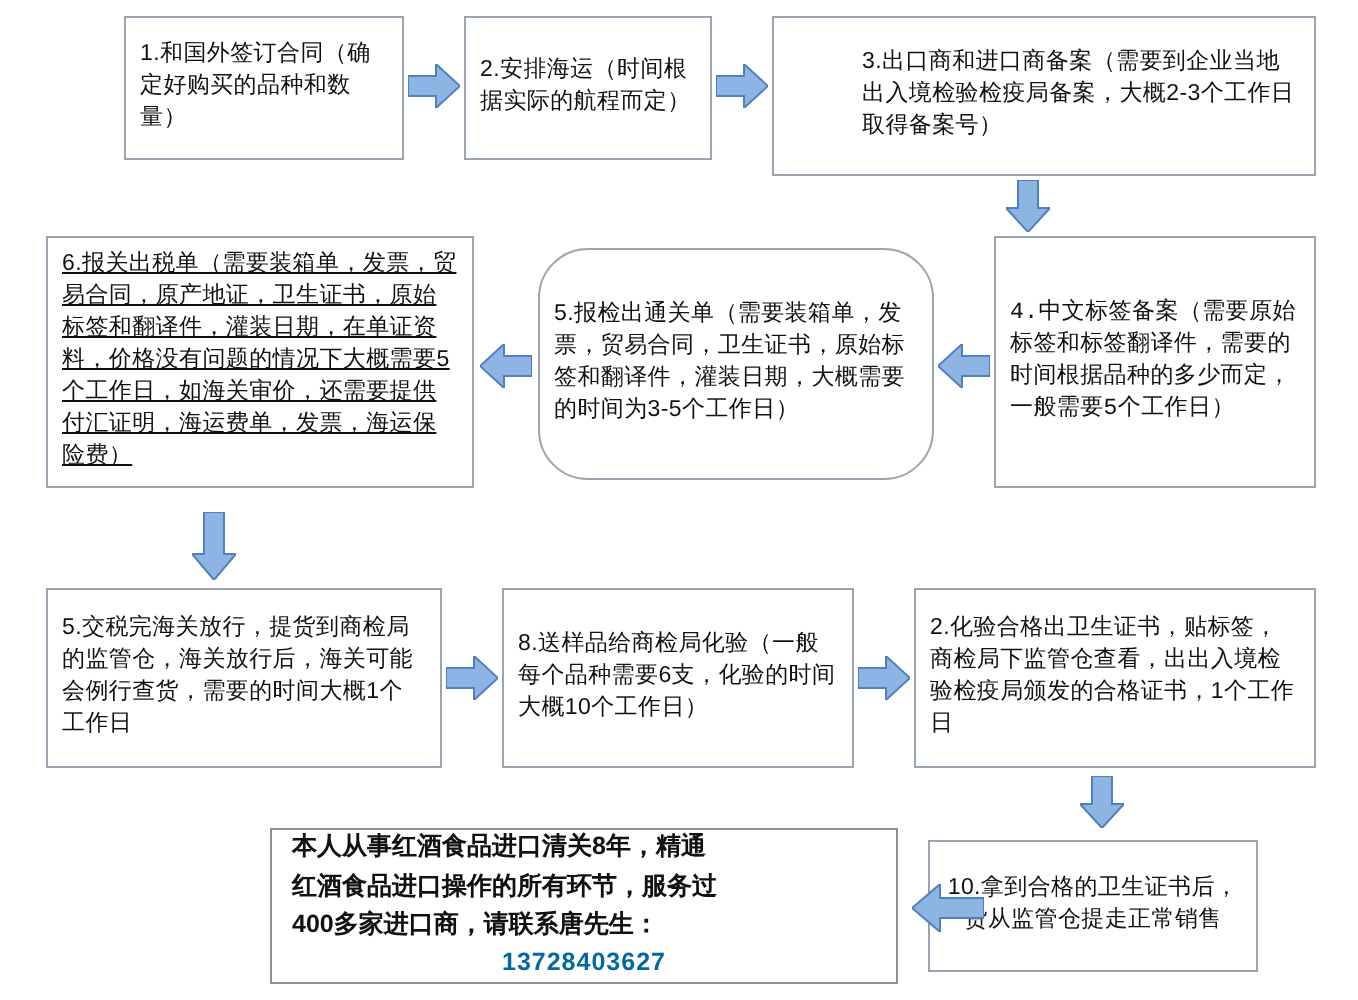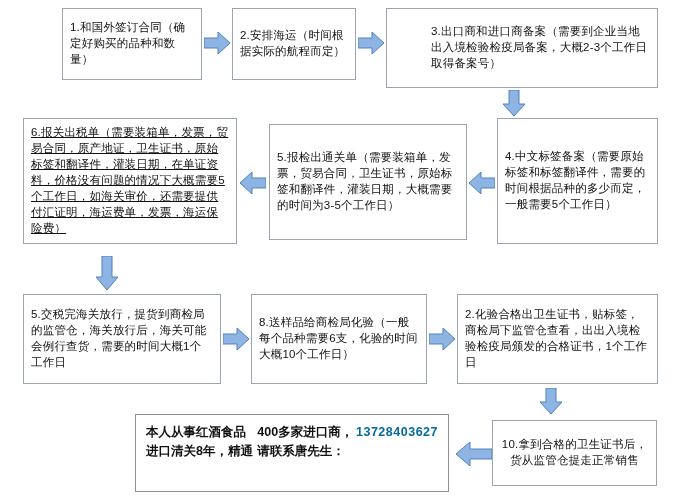--- a/index.html
+++ b/index.html
@@ -44,20 +44,21 @@
     box-sizing: border-box;
     border: 1px solid #8f8f8f;
     background: #ffffff;
     padding: 8px 10px;
     font-size: 12.5px;
     font-weight: bold;
     line-height: 1.55;
     color: #111111;
     text-align: left;
     display: flex;
+    flex-direction: column;
     justify-content: center;
   }
   .promo .phone {
     color: #0369a1;
     text-align: center;
     font-weight: bold;
     letter-spacing: 0.5px;
   }
   
   .arrow {
@@ -105,31 +106,31 @@
   <div class="node" style="left:23px; top:118px; width:214px; height:126px;text-decoration:underline;">
     <span>6.报关出税单（需要装箱单，发票，贸易合同，原产地证，卫生证书，原始标签和翻译件，灌装日期，在单证资料，价格没有问题的情况下大概需要5个工作日，如海关审价，还需要提供付汇证明，海运费单，发票，海运保险费）</span>
   </div>
 
   <div class="arrow" style="left:240px; top:172px;">
     <svg width="26" height="22" viewBox="0 0 26 22">
       <polygon points="26,6 12,6 12,0 0,11 12,22 12,16 26,16" fill="#8eb4e3" stroke="#4f81bd" stroke-width="1"></polygon>
     </svg>
   </div>
 
-  <div class="node" style="left:269px; top:124px; width:198px; height:116px;">
+  <div class="node" style="left:269px; top:124px; width:198px; height:116px;border-radius:25px;">
     <span>5.报检出通关单（需要装箱单，发票，贸易合同，卫生证书，原始标签和翻译件，灌装日期，大概需要的时间为3-5个工作日）</span>
   </div>
 
   <div class="arrow" style="left:469px; top:172px;">
     <svg width="26" height="22" viewBox="0 0 26 22">
       <polygon points="26,6 12,6 12,0 0,11 12,22 12,16 26,16" fill="#8eb4e3" stroke="#4f81bd" stroke-width="1"></polygon>
     </svg>
   </div>
 
-  <div class="node" style="left:497px; top:118px; width:161px; height:126px;">
+  <div class="node" style="left:497px; top:118px; width:161px; height:126px;font-family:Liberation Mono, monospace;">
     <span>4.中文标签备案（需要原始标签和标签翻译件，需要的时间根据品种的多少而定，一般需要5个工作日）</span>
   </div>
 
   <div class="arrow" style="left:96px; top:256px;">
     <svg width="22" height="34" viewBox="0 0 22 34">
       <polygon points="6,0 16,0 16,21 22,21 11,34 0,21 6,21" fill="#8eb4e3" stroke="#4f81bd" stroke-width="1"></polygon>
     </svg>
   </div>
 
   <div class="node" style="left:23px; top:294px; width:198px; height:90px;">
@@ -155,29 +156,30 @@
   <div class="node" style="left:457px; top:294px; width:201px; height:90px;">
     <span>2.化验合格出卫生证书，贴标签，商检局下监管仓查看，出出入境检验检疫局颁发的合格证书，1个工作日</span>
   </div>
 
   <div class="arrow" style="left:540px; top:388px;">
     <svg width="22" height="26" viewBox="0 0 22 26">
       <polygon points="6,0 16,0 16,14 22,14 11,26 0,14 6,14" fill="#8eb4e3" stroke="#4f81bd" stroke-width="1"></polygon>
     </svg>
   </div>
 
-  <div class="node centered" style="left:492px; top:420px; width:165px; height:66px;">
+  <div class="node centered" style="left:464px; top:420px; width:165px; height:66px;">
     <span>10.拿到合格的卫生证书后，货从监管仓提走正常销售</span>
   </div>
 
   <div class="arrow" style="left:456px; top:442px;">
     <svg width="36" height="24" viewBox="0 0 36 24">
       <polygon points="36,7 14,7 14,0 0,12 14,24 14,17 36,17" fill="#8eb4e3" stroke="#4f81bd" stroke-width="1"></polygon>
     </svg>
   </div>
 
   <div class="promo" style="left:135px; top:414px; width:314px; height:78px;">
     <div>本人从事红酒食品进口清关8年，精通</div>
+    <div>红酒食品进口操作的所有环节，服务过</div>
     <div>400多家进口商，请联系唐先生：</div>
     <div class="phone">13728403627</div>
   </div>
 
 </div>
 
 </body></html>

